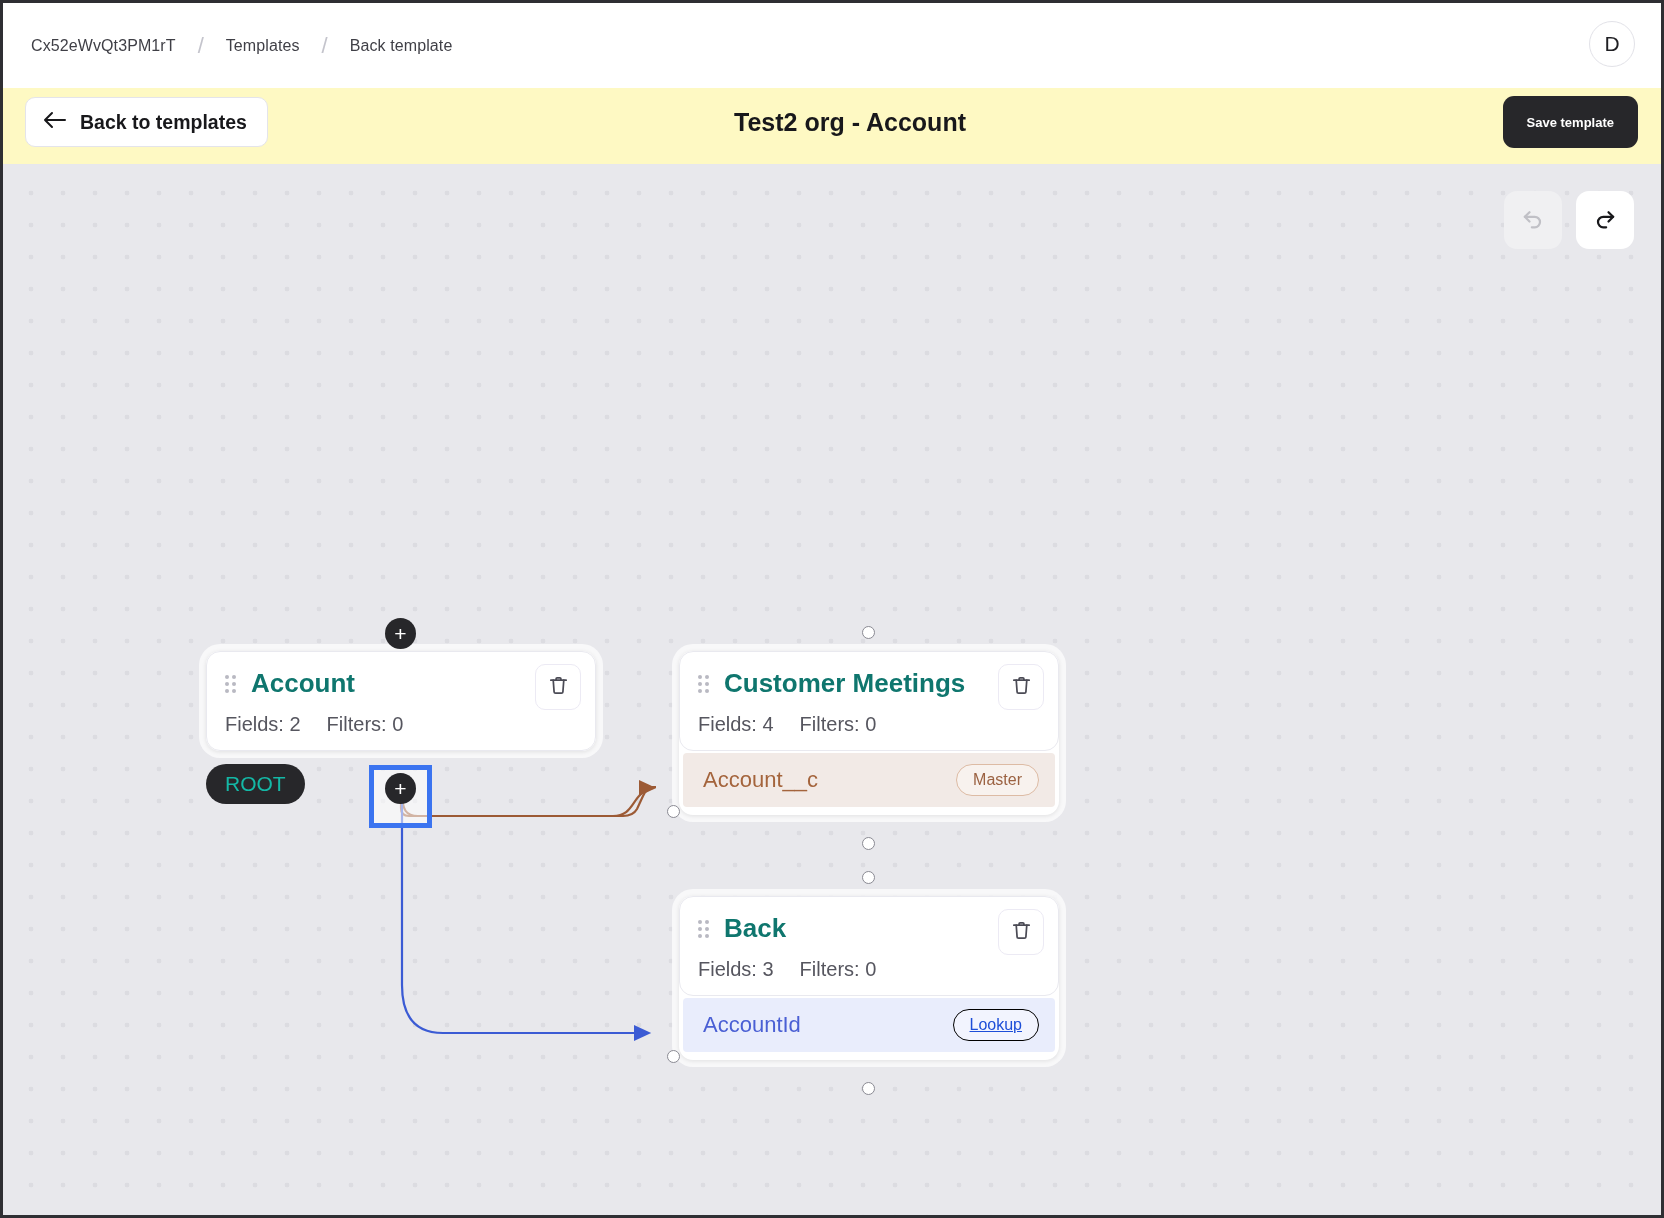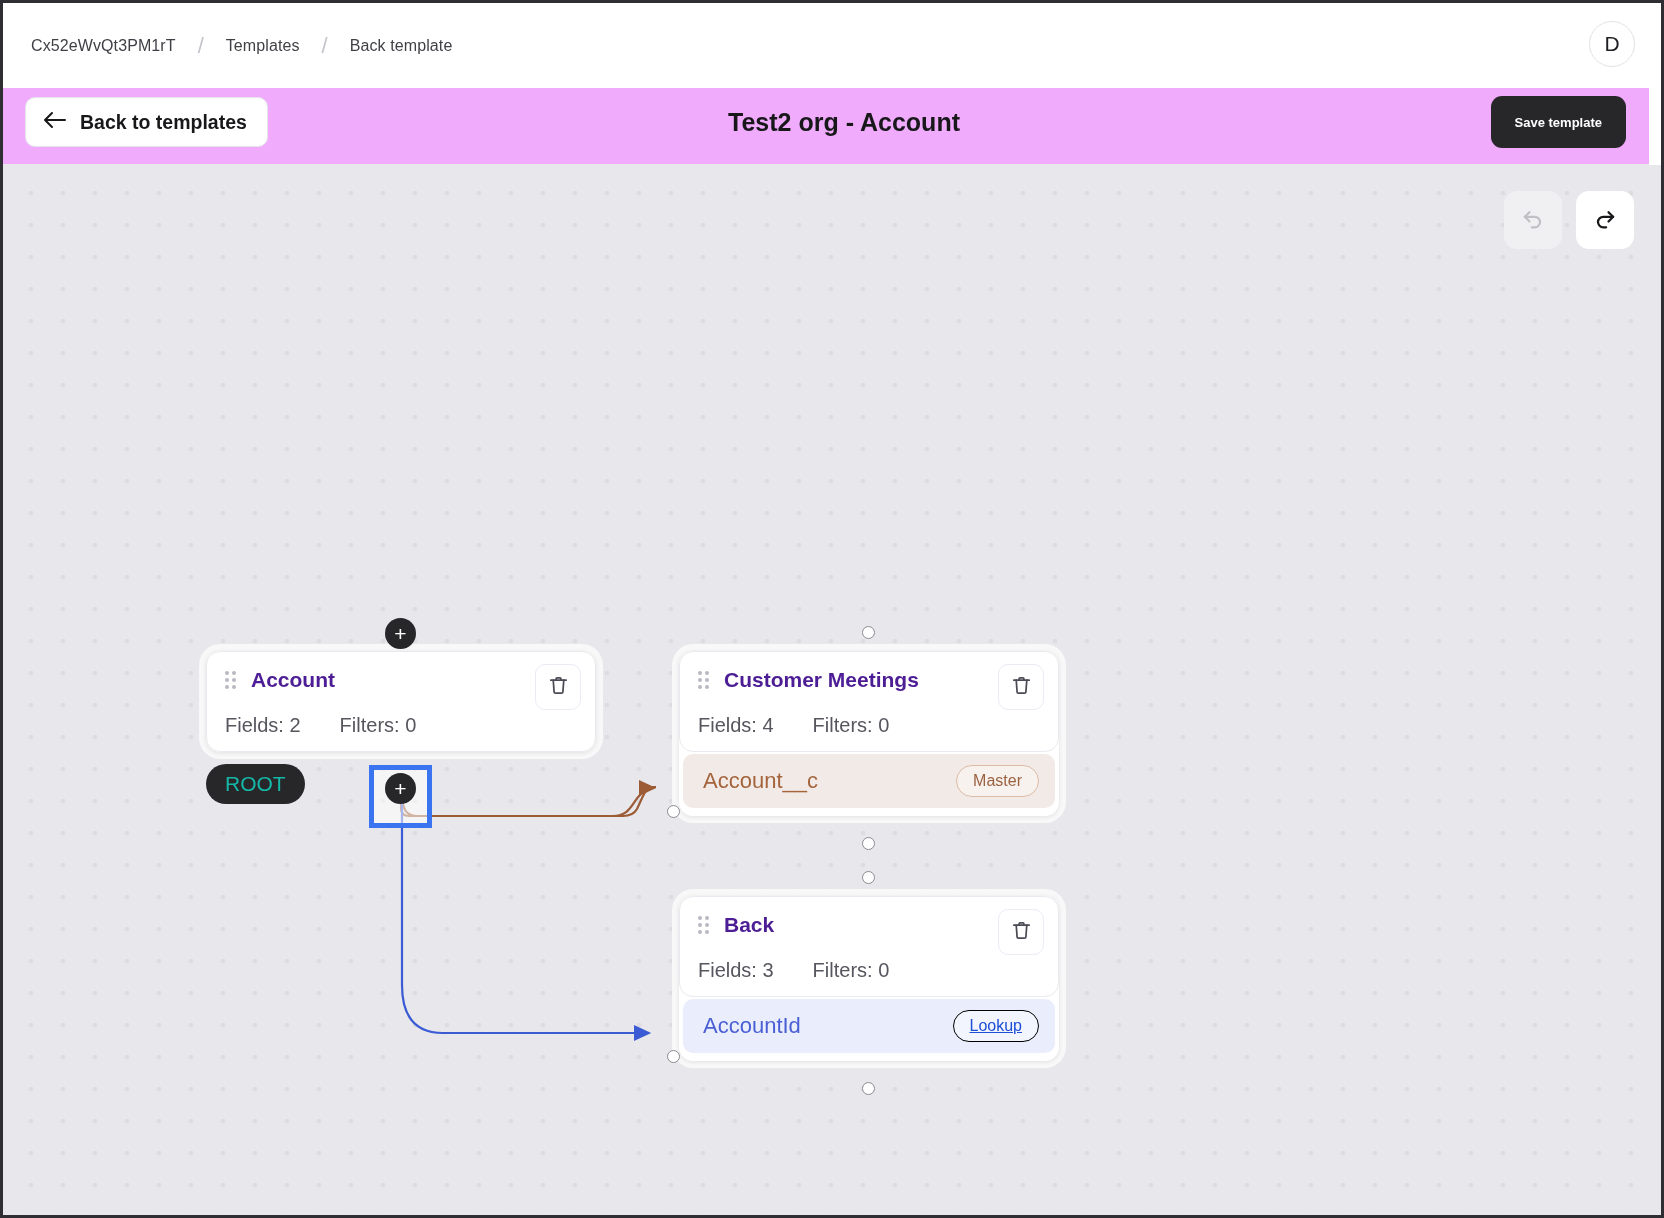--- a/index.html
+++ b/index.html
@@ -41,23 +41,23 @@
     width: 46px; height: 46px; border-radius: 50%;
     border: 1px solid #e2e2e8;
     background: #ffffff;
     display: flex; align-items: center; justify-content: center;
     font-size: 21px; color: #1f1f23;
     cursor: pointer;
   }
 
   
   .sub-header {
-    position: absolute; top: 85px; left: 0; right: 12px;
+    position: absolute; top: 85px; left: 0; right: 0;
     height: 77px;
-    background: #f0abfc;
+    background: #fef9c3;
     border-bottom: 1px solid #e7e7ec;
   }
   .back-btn {
     position: absolute; left: 22px; top: 9px;
     height: 50px;
     display: flex; align-items: center; gap: 13px;
     padding: 0 20px 0 17px;
     border: 1px solid #e4e4ea;
     border-radius: 10px;
     background: #ffffff;
@@ -141,42 +141,42 @@
     width: 12px; height: 18px;
     display: grid;
     grid-template-columns: 4px 4px;
     grid-template-rows: 4px 4px 4px;
     gap: 3px;
     cursor: grab;
     flex: none;
   }
   .grip i { width: 4px; height: 4px; border-radius: 50%; background: #b9b9c2; display: block; }
   .node-title {
-    font-size: 21px; font-weight: 700; color: #4c1d95;
+    font-size: 26px; font-weight: 700; color: #0f766e;
     white-space: nowrap;
   }
   .trash-btn {
     position: absolute; right: 14px; top: 12px;
     width: 46px; height: 46px;
     border: 1px solid #eceaf4;
     border-radius: 10px;
     background: #ffffff;
     display: flex; align-items: center; justify-content: center;
     cursor: pointer;
   }
   .node-meta {
-    margin-top: 22px;
-    display: flex; gap: 39px;
+    margin-top: 14px;
+    display: flex; gap: 26px;
     font-size: 20px; color: #56565f;
     white-space: nowrap;
   }
   .field-row {
     display: flex; align-items: center; justify-content: space-between;
     padding: 11px 16px 11px 20px;
-    border-radius: 10px;
+    border-radius: 4px;
     margin: 2px 4px 4px 4px;
   }
   .field-name { font-size: 22px; white-space: nowrap; }
   .field-badge {
     font-size: 16px;
     border-radius: 999px;
     padding: 6px 16px;
     white-space: nowrap;
     background: #ffffff;
   }

